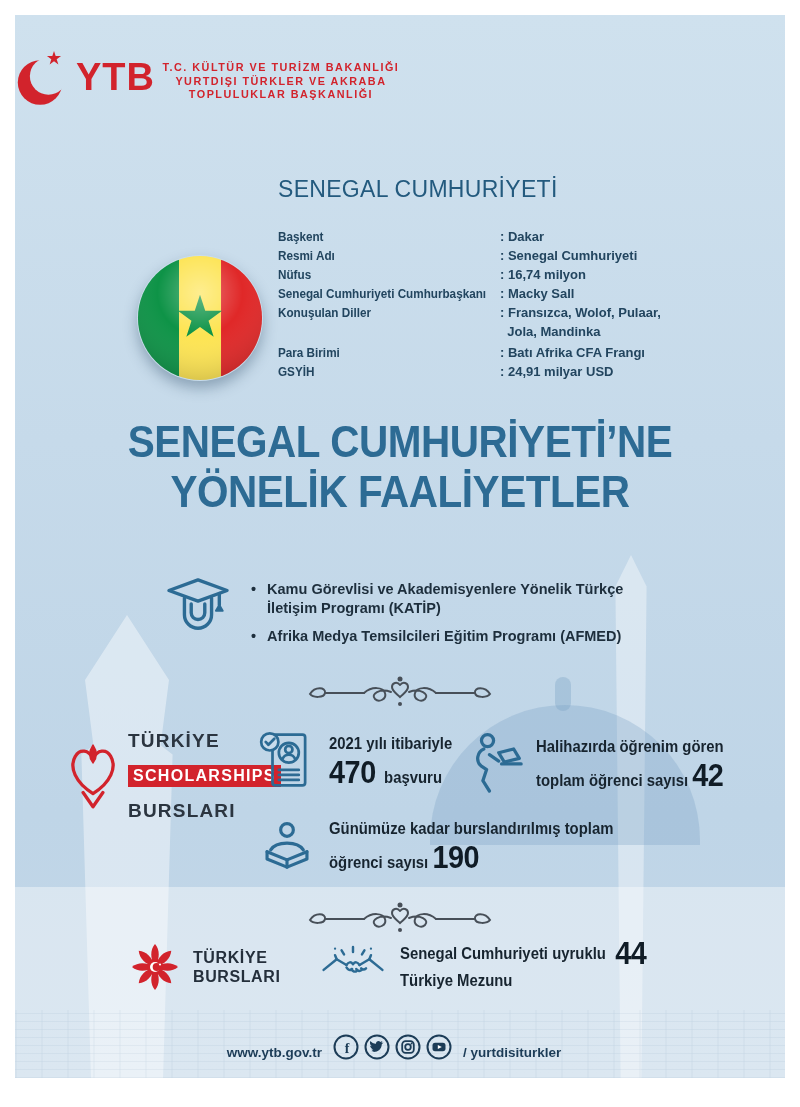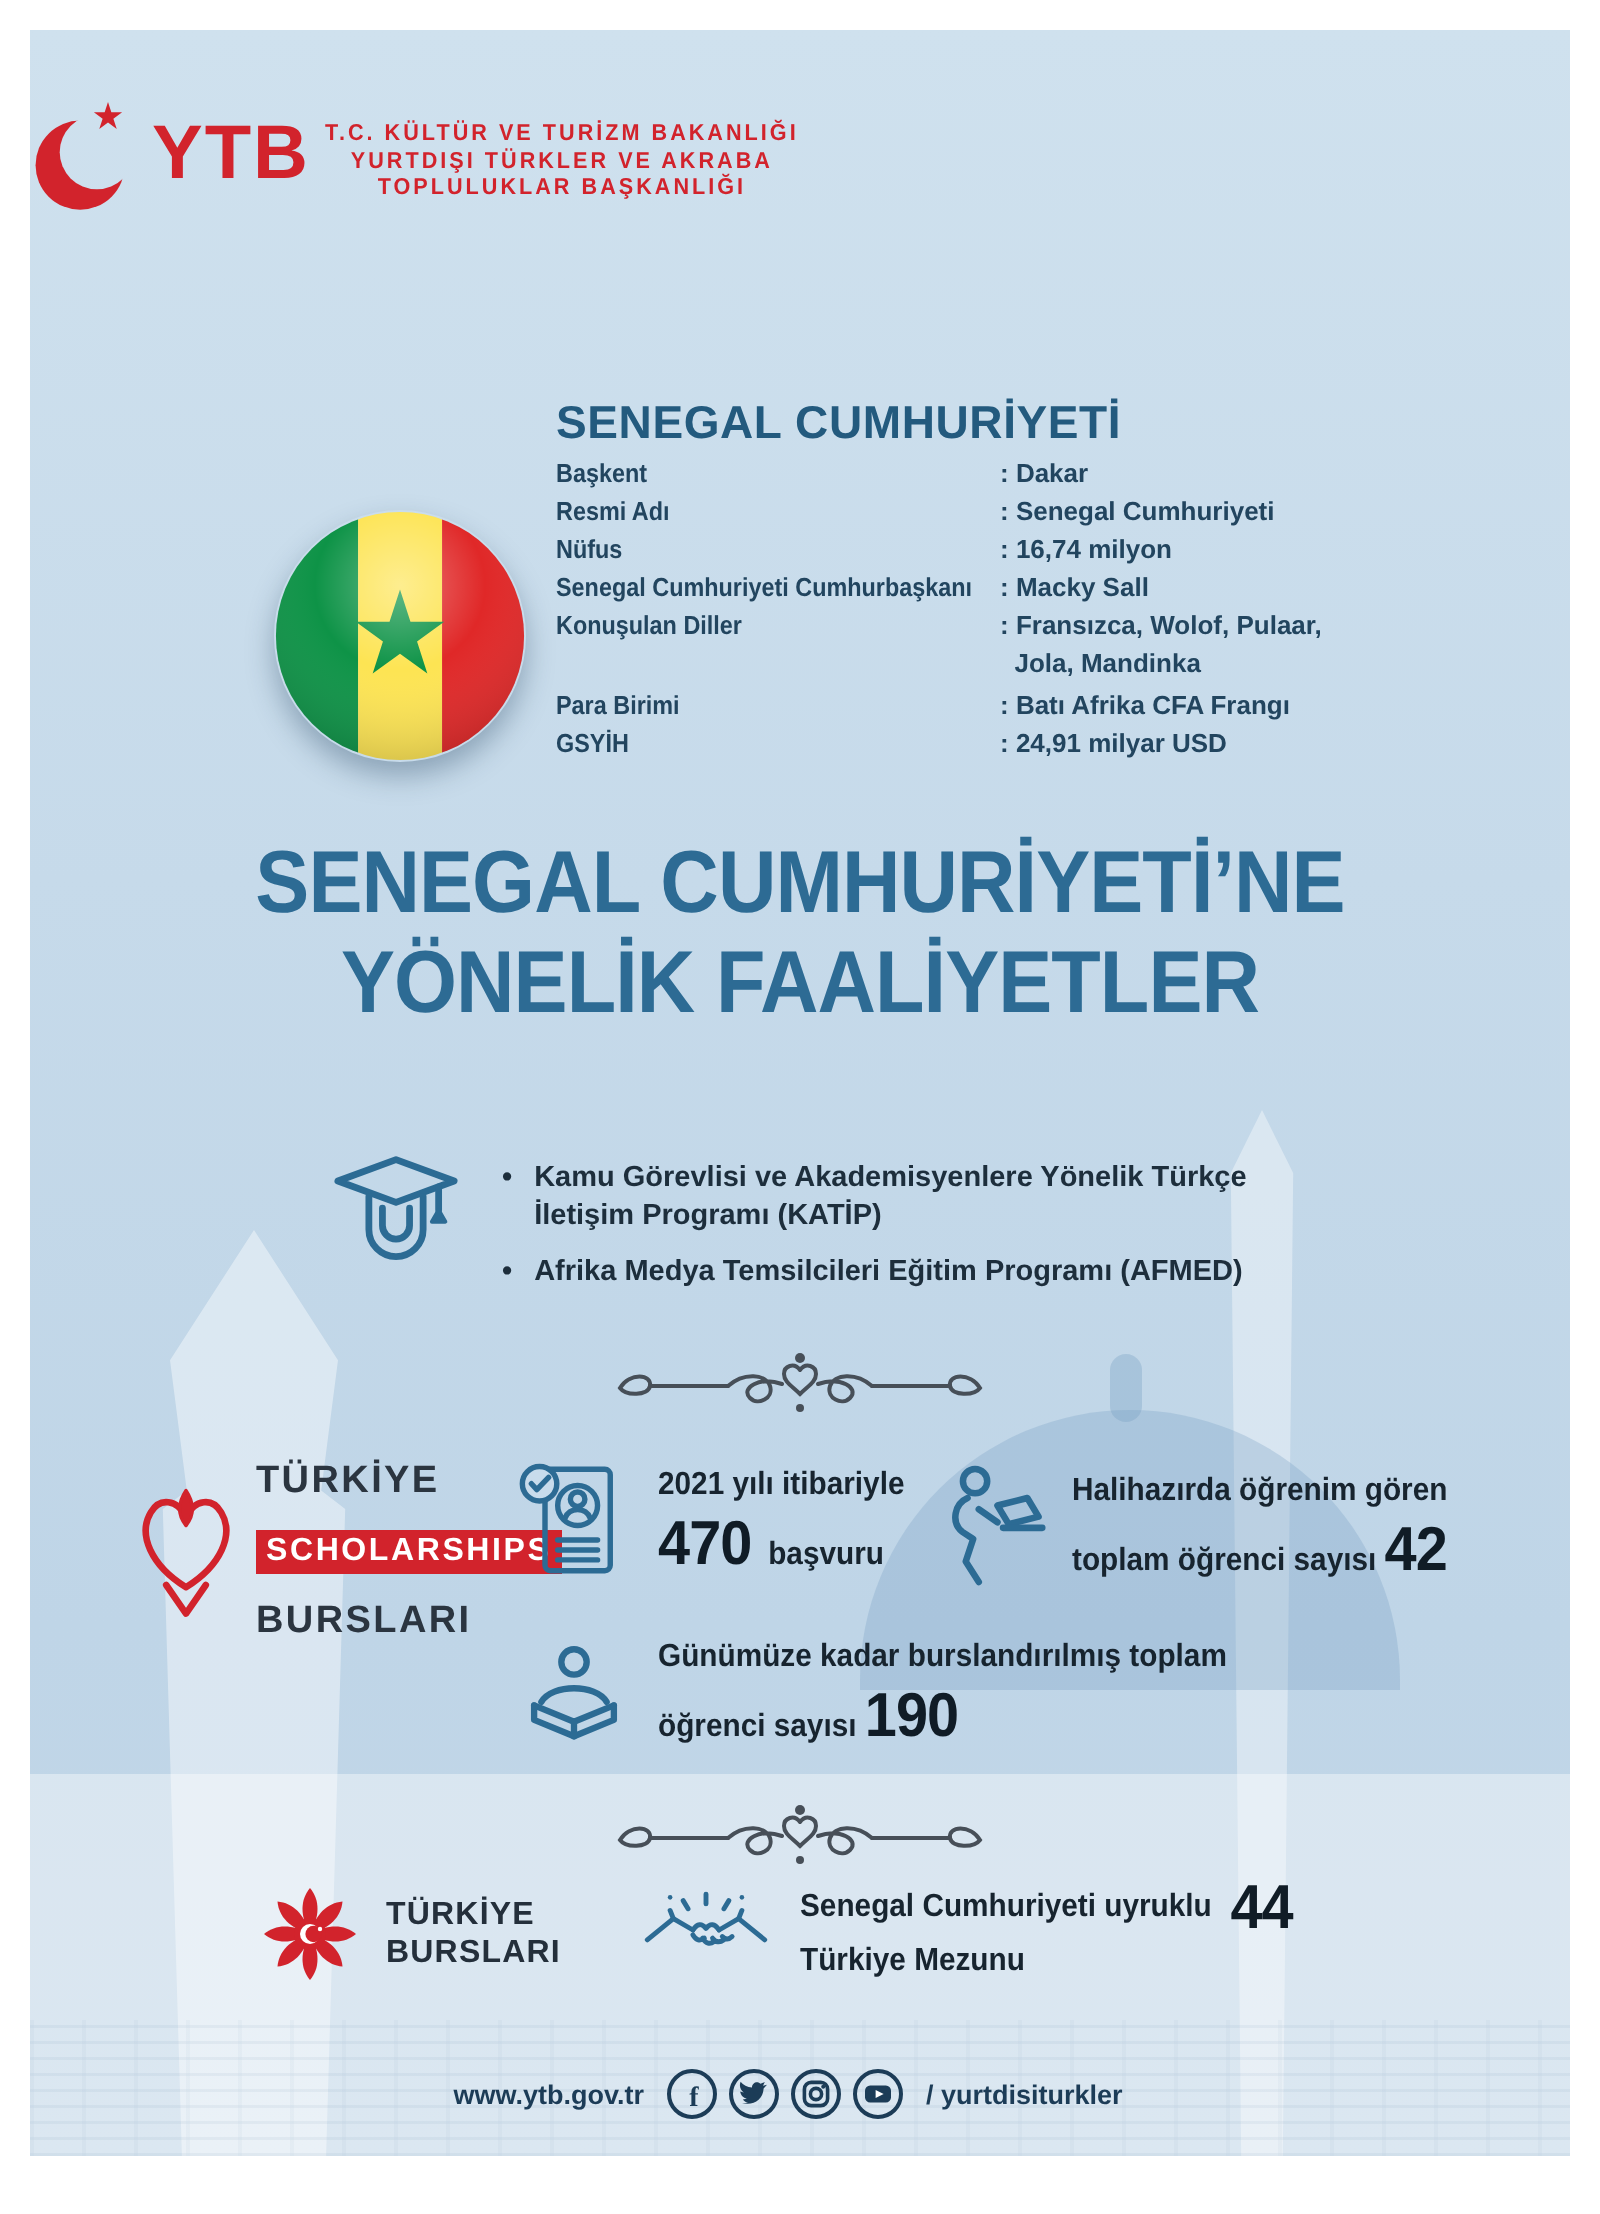--- a/index.html
+++ b/index.html
@@ -25,21 +25,21 @@
     background:repeating-linear-gradient(0deg,rgba(110,145,175,.18) 0 1.5px,transparent 1.5px 8px),
                repeating-linear-gradient(90deg,rgba(110,145,175,.10) 0 2px,transparent 2px 26px)}
   
   .header{position:absolute;top:33px;left:0;width:770px;display:flex;flex-direction:row;align-items:center}
   .logo-row{display:flex;align-items:center;gap:9px}
   .ytb-word{font-size:38px;font-weight:bold;color:#d2232c;letter-spacing:1px;line-height:1}
   .org-lines{margin-top:9px;text-align:center;color:#d2232c;font-weight:bold;
     font-size:11.5px;line-height:13.5px;letter-spacing:1.6px;transform:scaleX(.94)}
   .org-lines span{display:block}
   
-  .country-heading{position:absolute;left:263px;top:183px;font-size:23px;font-weight:bold;
+  .country-heading{position:absolute;left:263px;top:161px;font-size:23px;font-weight:normal;
     color:#235a7e;letter-spacing:.3px}
   .facts{position:absolute;left:263px;top:212px;width:492px;font-size:13px;font-weight:bold;
     color:#22455f;line-height:19px}
   .fact{display:flex}
   .fact .lbl{width:222px;flex:none;transform:scaleX(.90);transform-origin:left;white-space:nowrap}
   .fact .val{white-space:pre-wrap}
   .fact.gap{margin-top:2px}
   .flag-wrap{position:absolute;left:122px;top:240px;width:126px;height:126px;border-radius:50%;
     box-shadow:0 7px 14px rgba(30,60,90,.35)}
   
@@ -75,21 +75,21 @@
   .alumni{position:absolute;left:112px;top:924px;display:flex;align-items:center}
   .alum-logo-text{margin-left:10px;font-size:16px;font-weight:bold;color:#242f3b;
     letter-spacing:.6px;line-height:19px}
   .alum-logo-text span{display:block}
   .alum-hand{margin-left:42px}
   .alum-stat{margin-left:16px;color:#17242f;font-weight:bold;font-size:16px;line-height:27px;
     transform:scaleX(.93);transform-origin:left;white-space:nowrap}
   .alum-stat .r1{display:flex;align-items:center;gap:10px}
   
   .footer{position:absolute;top:1019px;left:0;width:758px;display:flex;justify-content:center;
-    align-items:center;gap:11px;color:#1c3c57;font-weight:bold;font-size:13.5px}
+    align-items:flex-end;gap:11px;color:#1c3c57;font-weight:bold;font-size:13.5px}
   .socials{display:flex;gap:5px;align-items:center}
 </style>
 </head>
 <body>
 
 <div class="poster">
 
   <div class="bg bg-minaret-l"></div>
   <div class="bg bg-minaret-r"></div>
   <div class="bg bg-dome-tip"></div>

